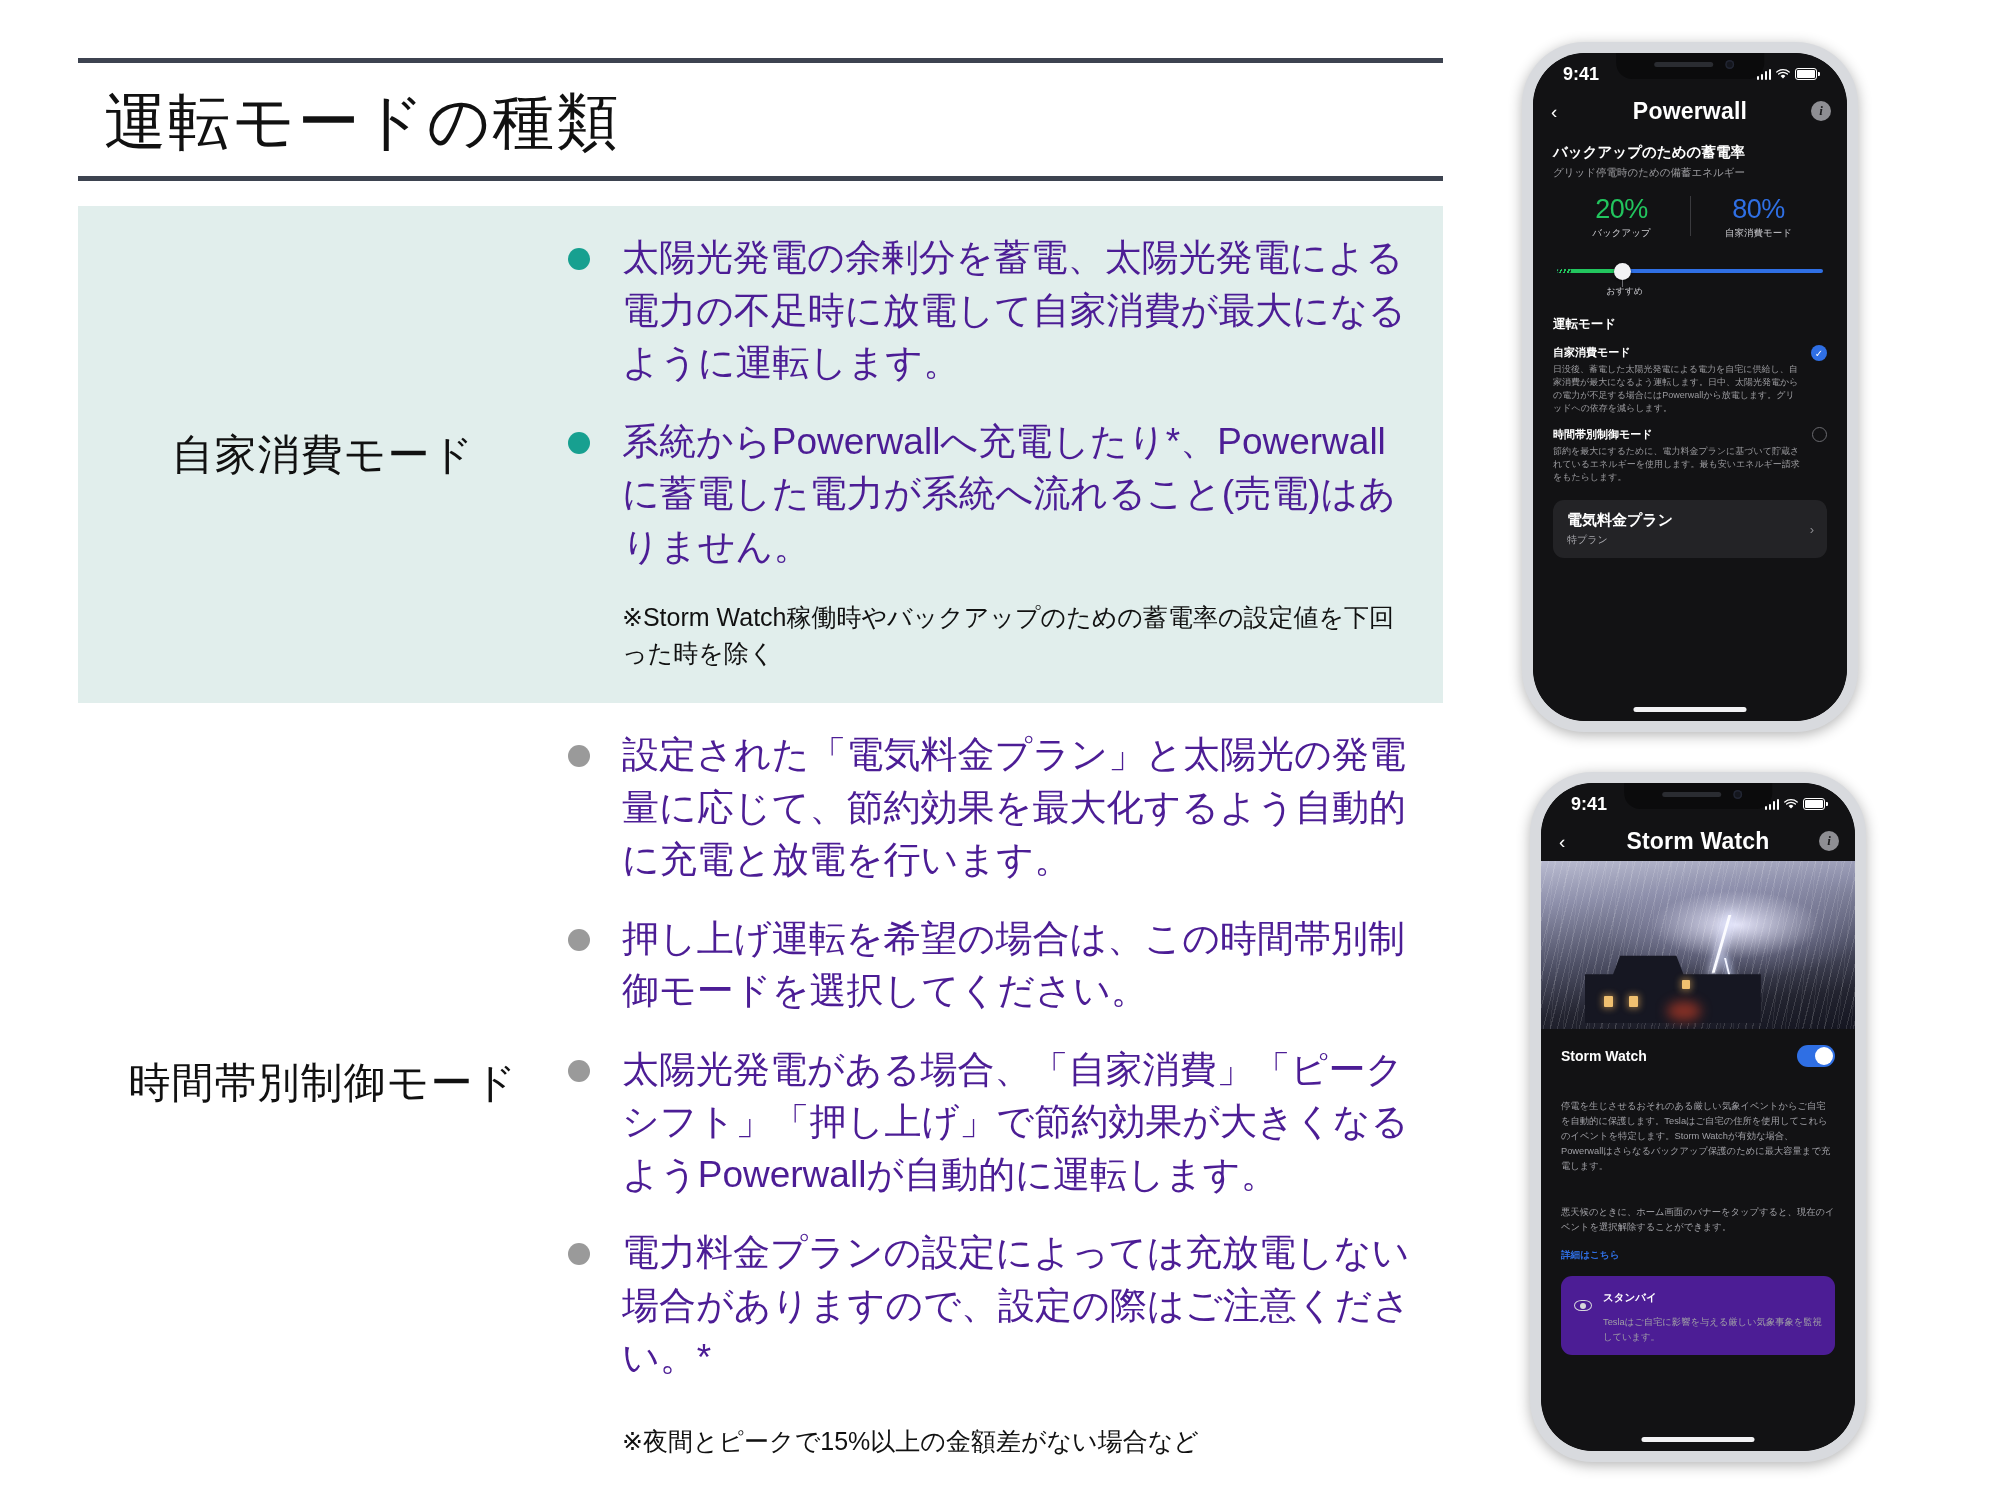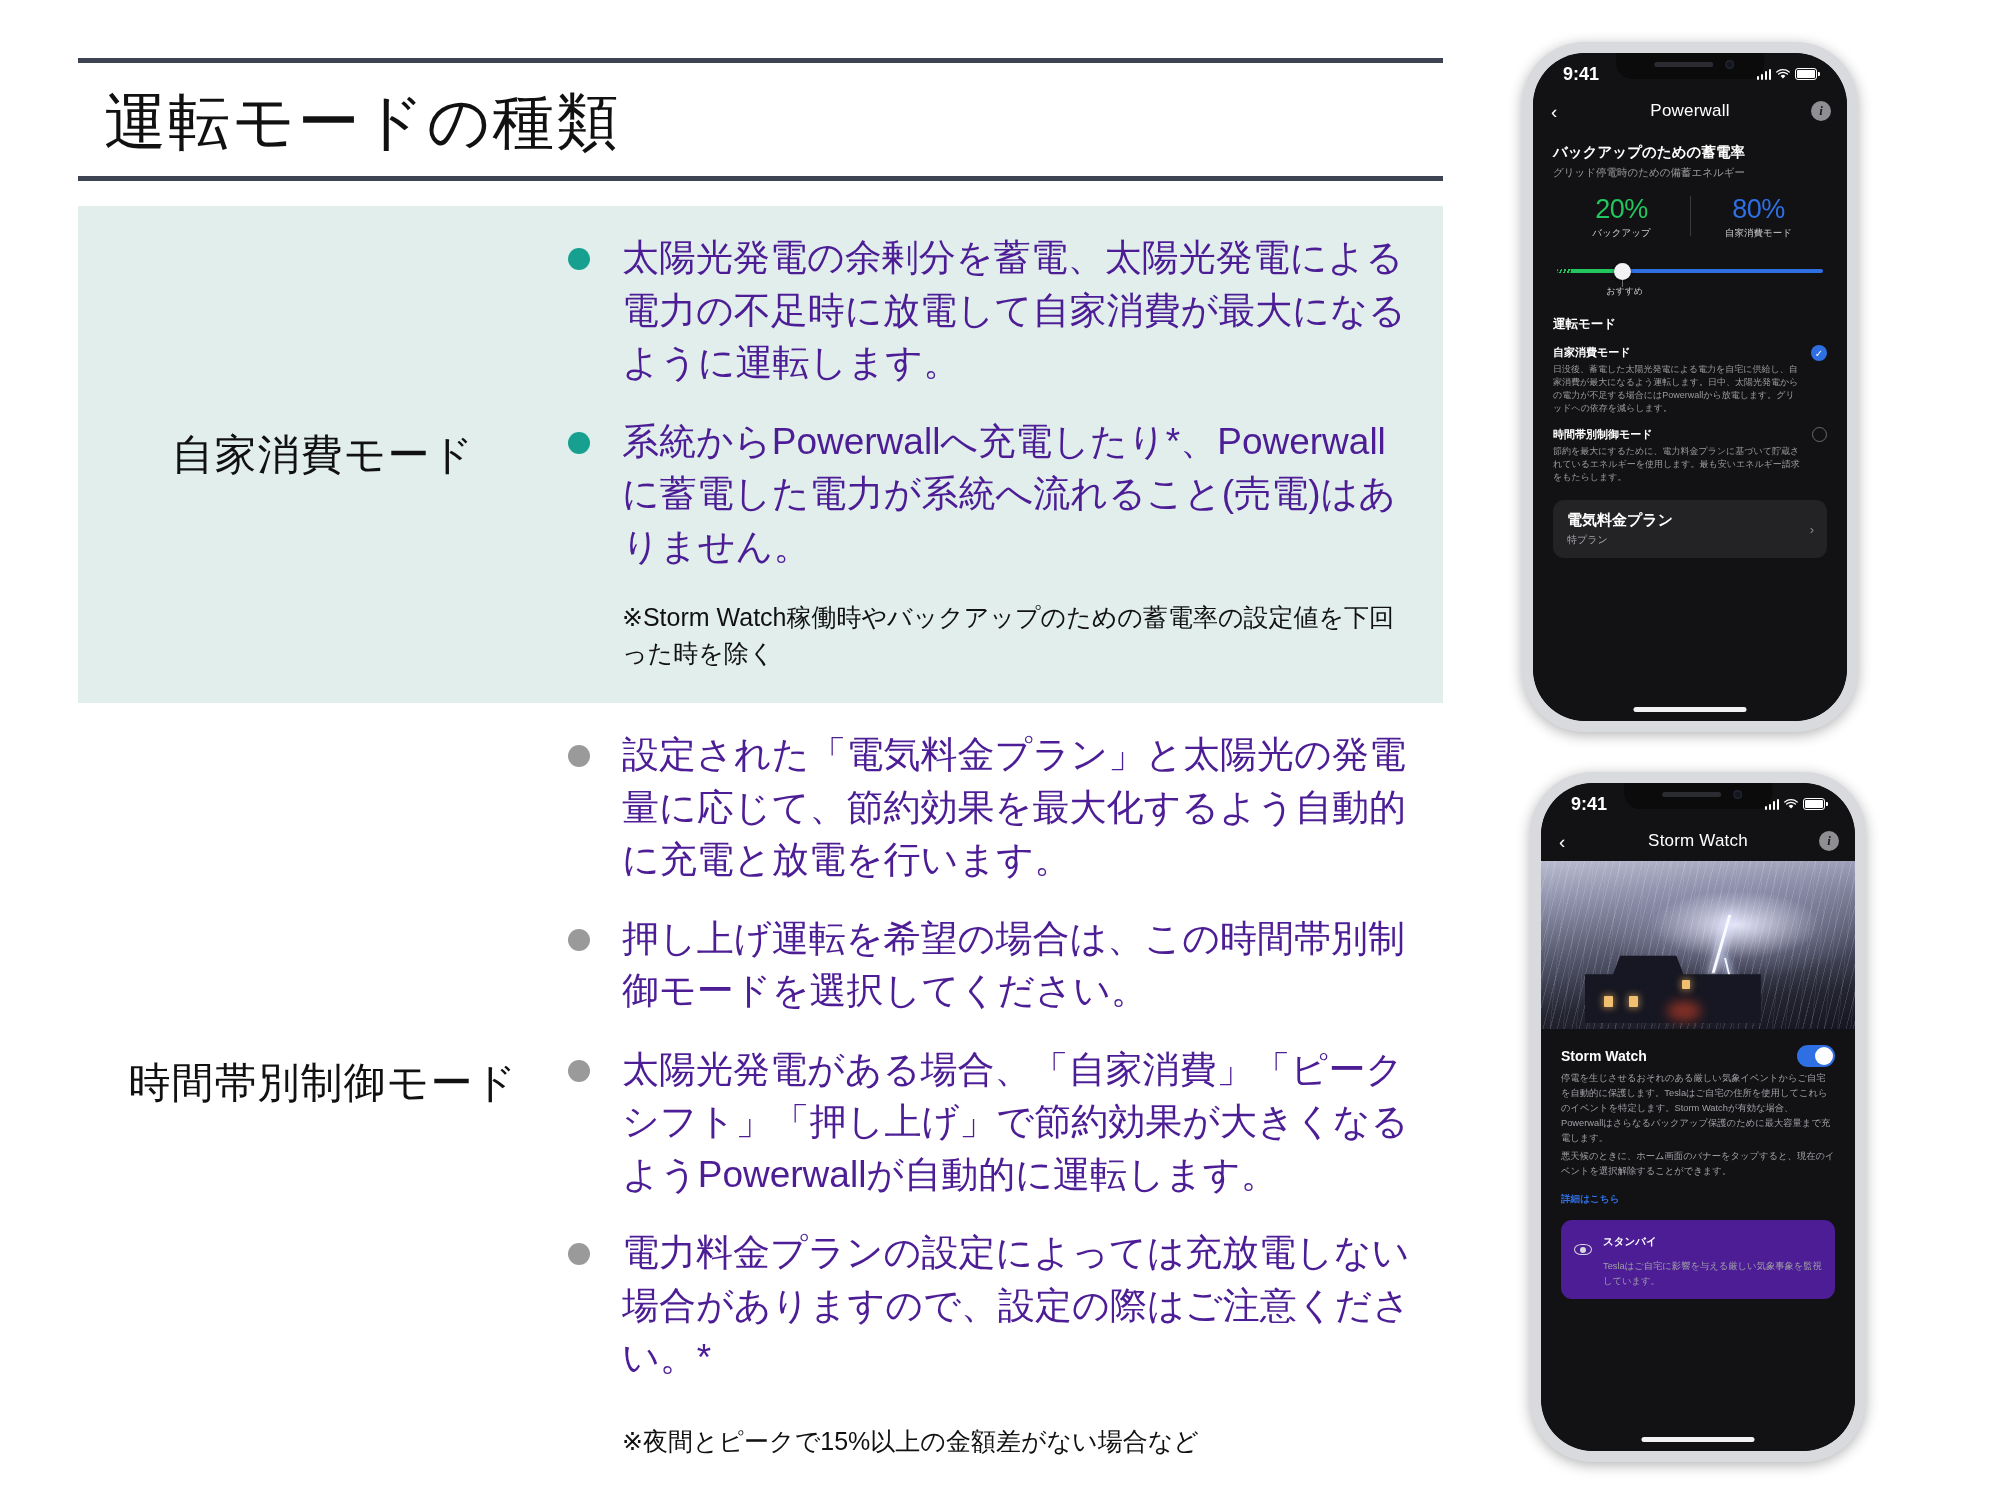--- a/index.html
+++ b/index.html
@@ -89,21 +89,21 @@
   .bars i:nth-child(1){height:4px}.bars i:nth-child(2){height:6px}
   .bars i:nth-child(3){height:8.5px}.bars i:nth-child(4){height:11px}
   .batt{width:20px;height:10px;border:1.3px solid #fff;border-radius:3px;position:relative;}
   .batt::after{content:"";position:absolute;left:1px;top:1px;bottom:1px;right:1px;background:#fff;border-radius:1px;}
   .batt::before{content:"";position:absolute;right:-3.5px;top:3px;width:2px;height:4px;background:#fff;border-radius:0 1px 1px 0;}
 
   .navbar{
     height:40px;display:flex;align-items:center;justify-content:center;
     position:relative;padding:0 18px;
   }
-  .navbar .nav-title{font-size:17px;font-weight:normal;letter-spacing:.2px;}
+  .navbar .nav-title{font-size:23px;font-weight:bold;letter-spacing:.2px;}
   .navbar .back{position:absolute;left:18px;font-size:19px;color:#fff;line-height:1;}
   .info-icon{
     position:absolute;right:16px;width:20px;height:20px;border-radius:50%;
     background:#8e8e93;color:#1c1c1e;font-size:13px;font-weight:bold;
     display:flex;align-items:center;justify-content:center;font-style:italic;
     font-family:"Liberation Serif",serif;
   }
 
   .sec{padding:0 20px;}
   .h-big{font-size:14.5px;font-weight:bold;margin-top:12px;}
@@ -179,21 +179,21 @@
     background:#161722;clip-path:polygon(0% 42%, 16% 42%, 20% 20%, 52% 20%, 56% 42%, 100% 42%, 100% 100%, 0% 100%);
   }
   .hero .win{position:absolute;background:#f0c070;border-radius:1px;box-shadow:0 0 6px 2px rgba(240,180,90,.45);}
   .hero .glow{position:absolute;left:40%;bottom:8px;width:34px;height:20px;border-radius:50%;
       background:rgba(225,70,40,.55);filter:blur(6px);}
 
   .sw-toggle-row{display:flex;align-items:center;justify-content:space-between;margin-top:16px;}
   .sw-title{font-size:14px;font-weight:bold;}
   .toggle{width:38px;height:22px;border-radius:13px;background:#2f6fe4;position:relative;}
   .toggle .kn{position:absolute;right:2px;top:2px;width:18px;height:18px;border-radius:50%;background:#fff;}
-  .sw-para{font-size:9.3px;line-height:1.6;color:#a0a0a6;margin-top:4px;}
+  .sw-para{font-size:9.3px;line-height:1.6;color:#a0a0a6;margin-top:32px;}
   .sw-link{font-size:9.6px;font-weight:bold;color:#2f6fe4;margin-top:14px;}
   .sw-card{margin-top:14px;background:#4c1d95;border-radius:11px;padding:11px 13px;display:flex;gap:11px;align-items:flex-start;}
   .eye{flex:0 0 auto;width:18px;height:18px;margin-top:9px;position:relative;}
   .eye .o{position:absolute;left:0;top:4px;width:18px;height:11px;border:1.4px solid #d7d7dc;border-radius:50% 50% 50% 50%/60% 60% 60% 60%;box-sizing:border-box;}
   .eye .p{position:absolute;left:6px;top:6.5px;width:6px;height:6px;border-radius:50%;background:#d7d7dc;}
   .sw-card .sc-t{font-size:10.5px;font-weight:bold;}
   .sw-card .sc-d{font-size:9.3px;line-height:1.55;color:#a0a0a6;margin-top:10px;}
 </style>
 </head>
 <body>

